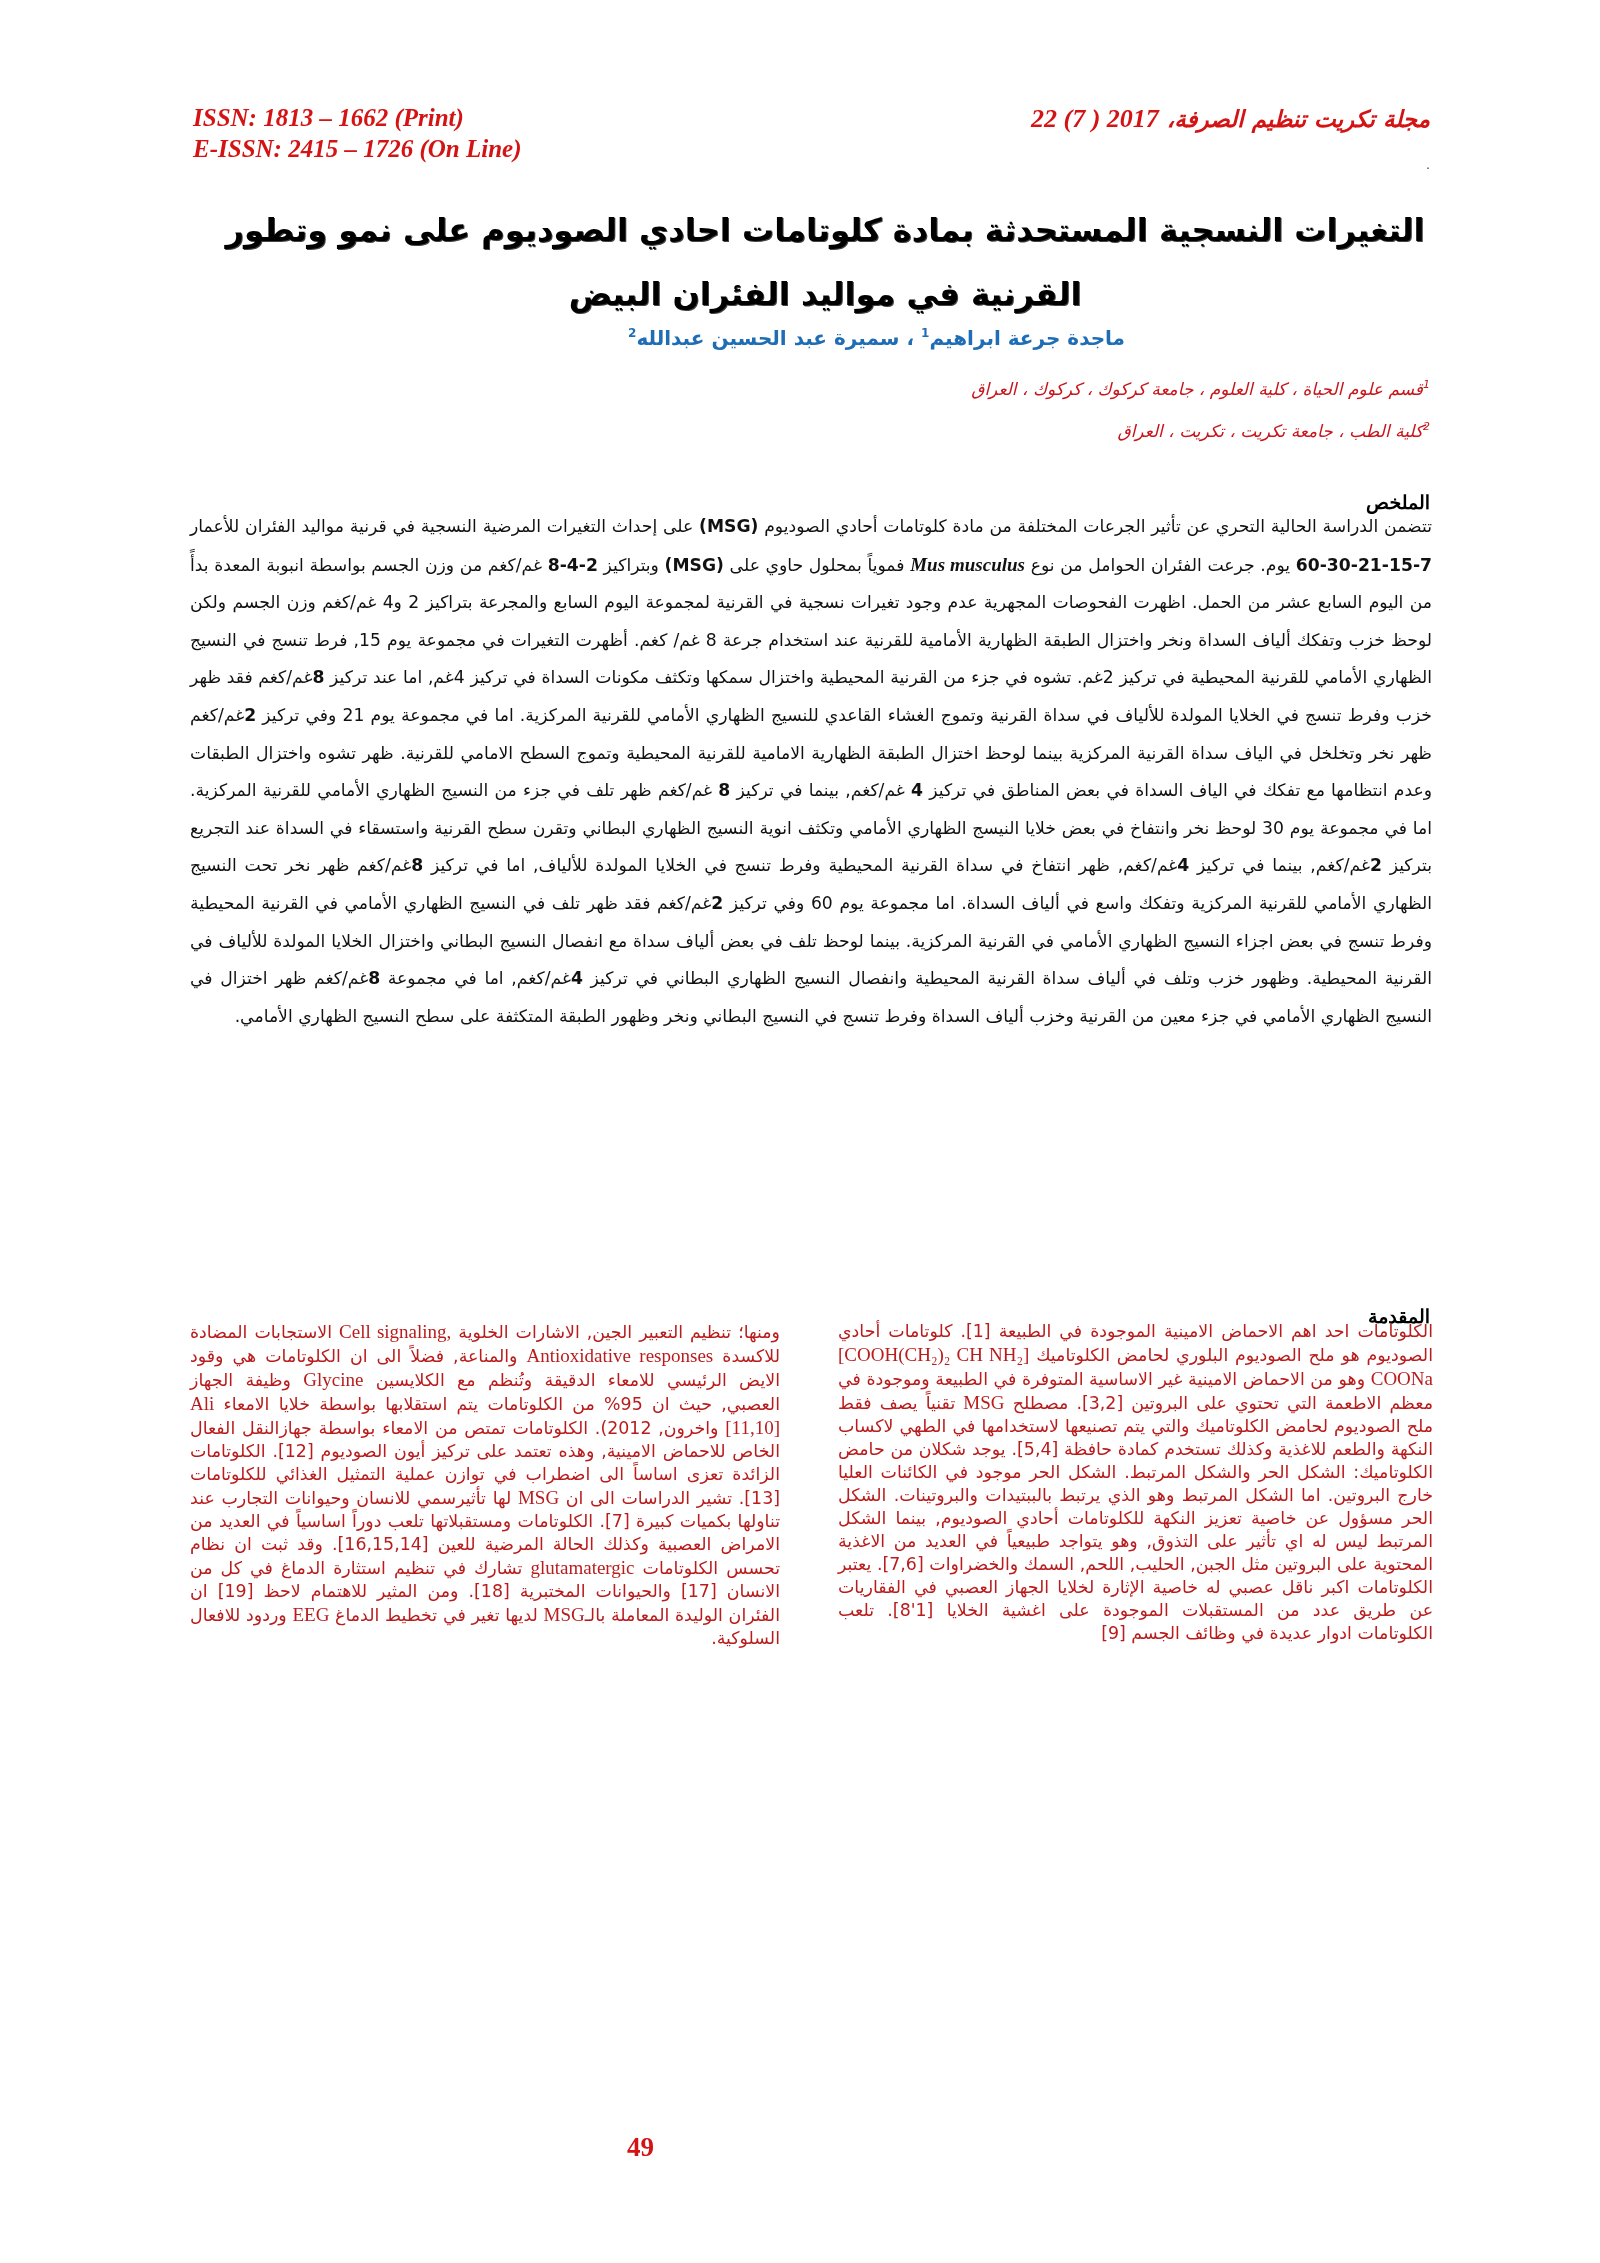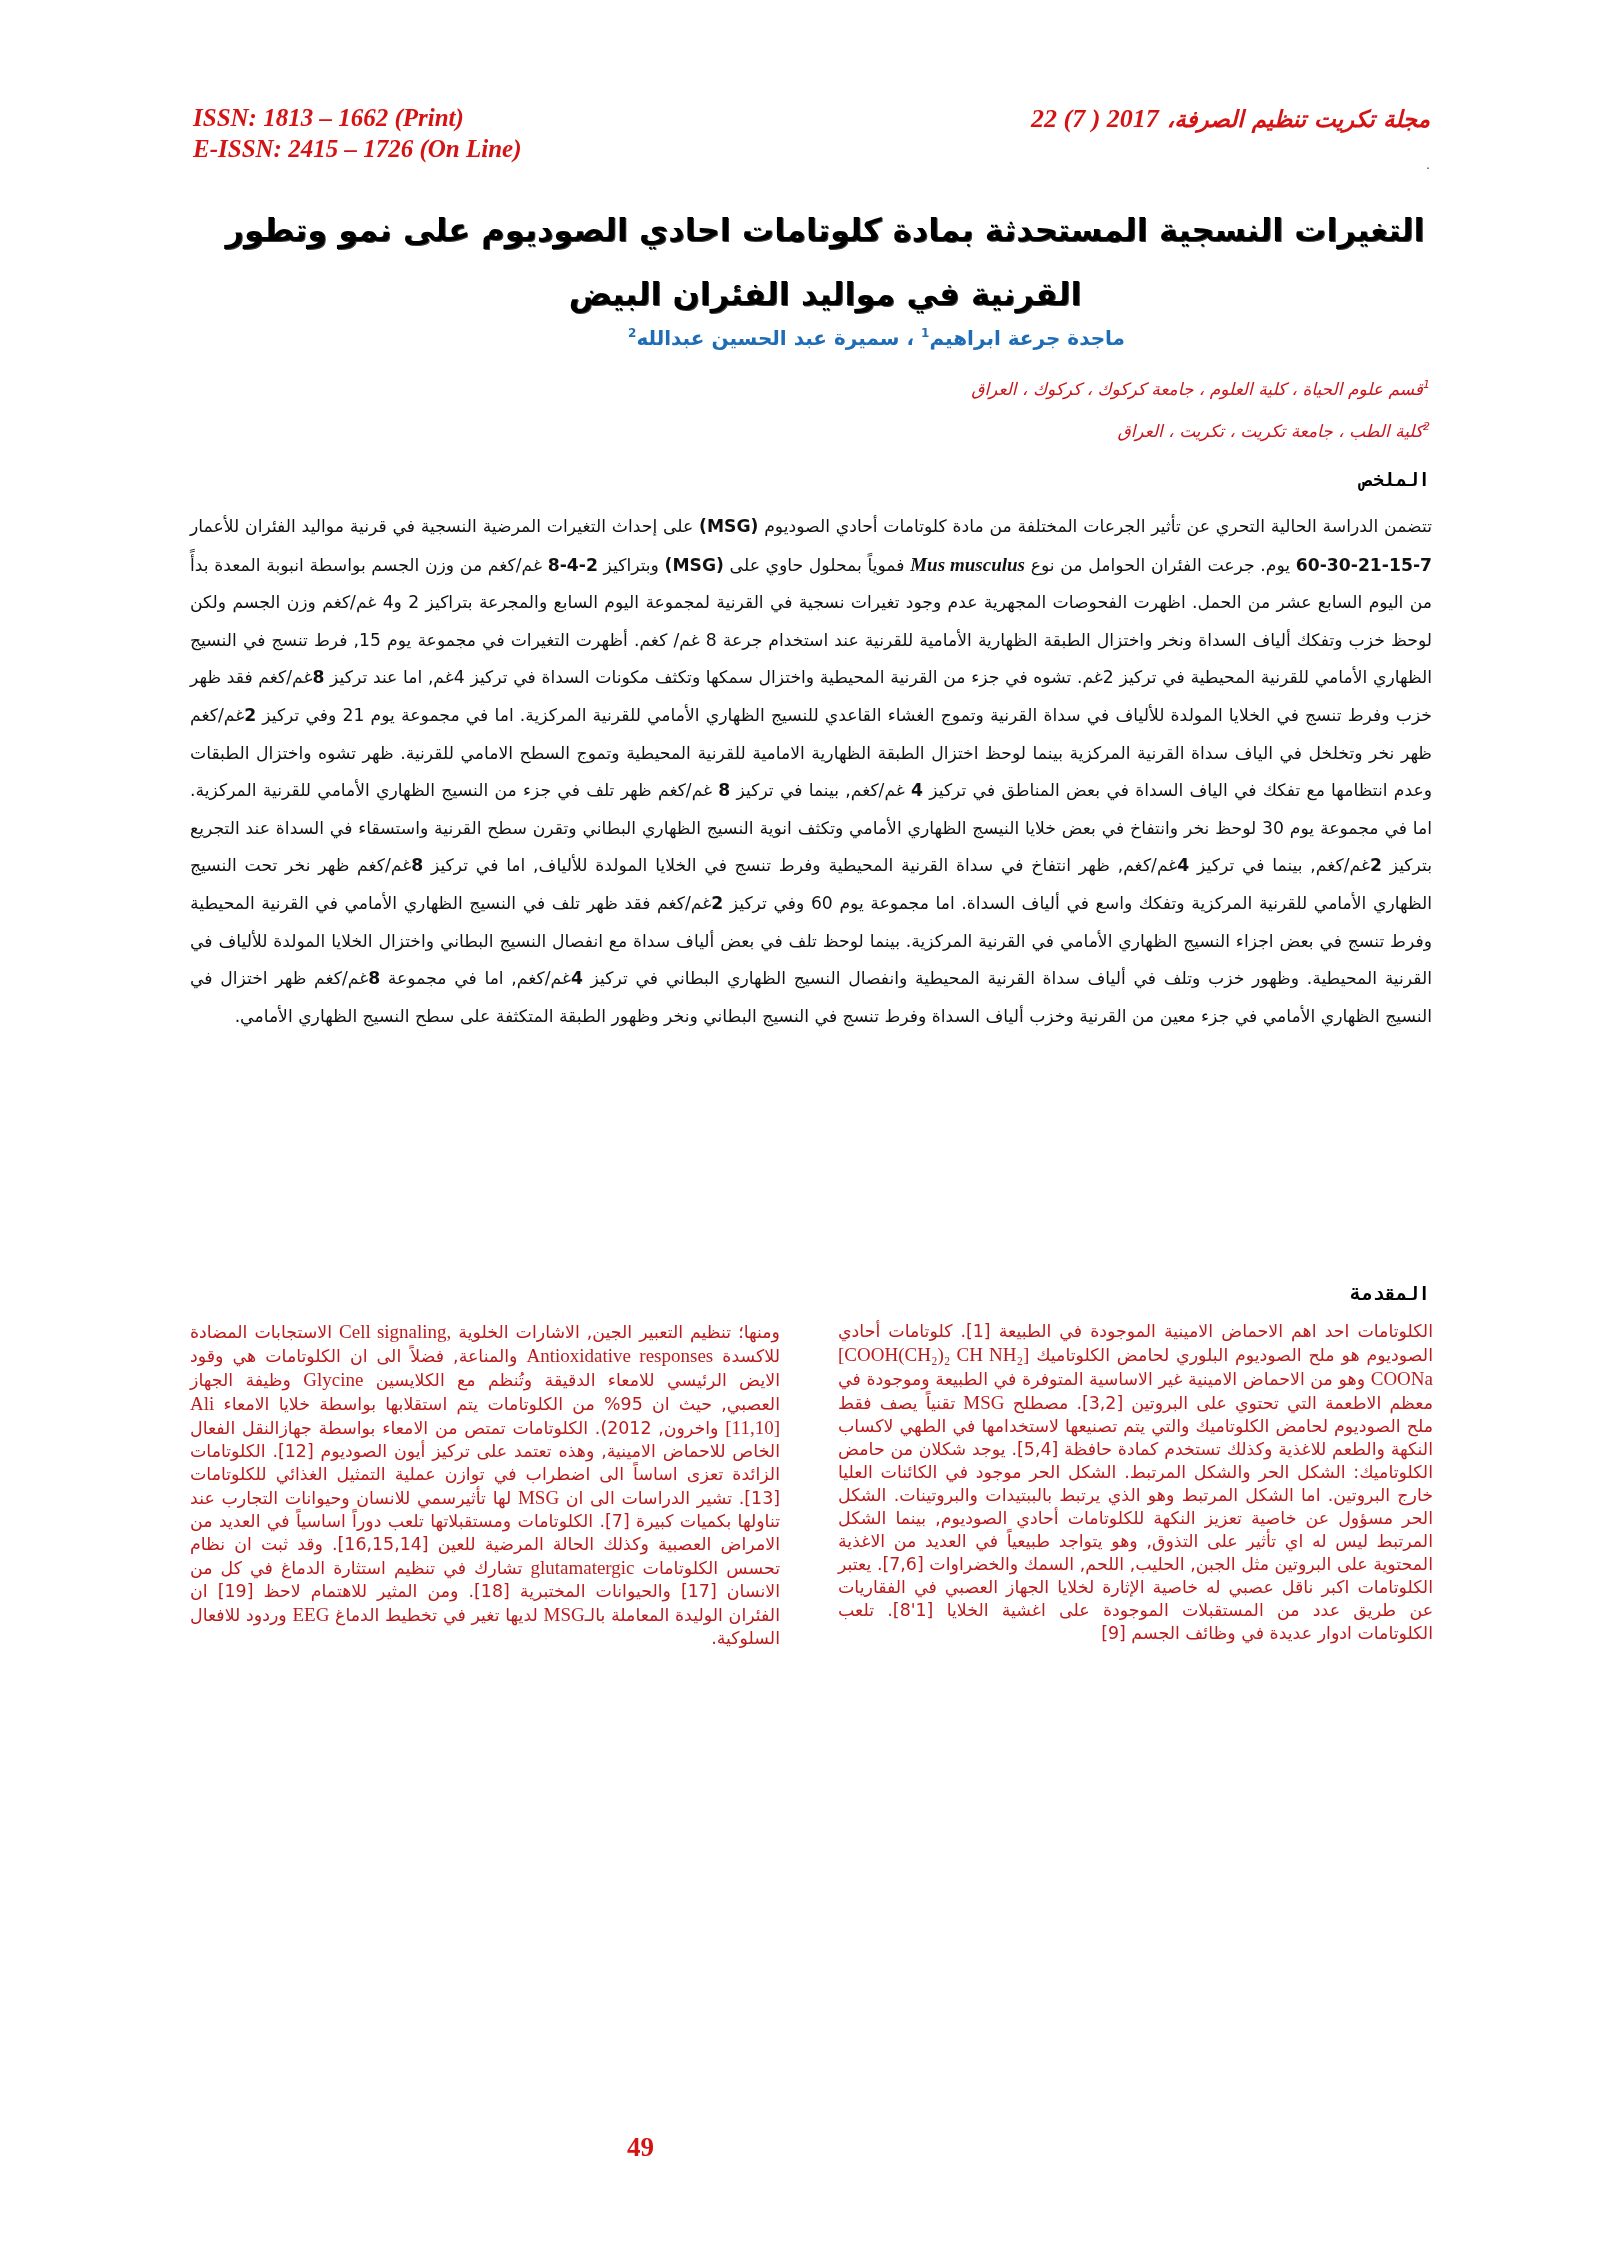--- a/index.html
+++ b/index.html
@@ -8,21 +8,21 @@
   .hdr-right { position: absolute; right: 170px; top: 104px; font-family: "DejaVu Sans", sans-serif; font-style: italic; font-weight: bold; color: #d41414; font-size: 23px; direction: rtl; white-space: nowrap; }
   .hdr-right .num { font-family: "Liberation Serif", serif; font-size: 26px; }
   .hdr-dot { position: absolute; right: 170px; top: 156px; font-size: 14px; color: #444; }
   .title { position: absolute; left: 200px; width: 1250px; top: 198px; text-align: center; direction: rtl; font-family: "DejaVu Sans", sans-serif; font-weight: bold; font-size: 32px; line-height: 64px; color: #000; text-shadow: 1px 1px 0 #444; }
   .authors { position: absolute; right: 475px; top: 326px; direction: rtl; font-family: "DejaVu Sans", sans-serif; font-weight: bold; color: #1f6db5; font-size: 20px; white-space: nowrap; }
   .authors sup { font-size: 12px; color: #1f6db5; }
   .affil { position: absolute; right: 170px; direction: rtl; font-family: "DejaVu Sans", sans-serif; font-style: italic; color: #c8151b; font-size: 17px; white-space: nowrap; }
   .affil sup { font-size: 11px; }
   .affil1 { top: 378px; }
   .affil2 { top: 420px; }
-  .sec-head { position: absolute; right: 170px; direction: rtl; font-family: Liberation Mono, monospace; font-weight: bold; font-size: 19px; color: #000; }
+  .sec-head { position: absolute; right: 170px; direction: rtl; font-family: Liberation Serif, serif; font-weight: bold; font-size: 19px; color: #000; margin-top: 23px; }
   .abstract-head { top: 468px; }
   .intro-head { top: 1282px; }
   .abstract { position: absolute; left: 190px; width: 1242px; top: 508px; direction: rtl; text-align: justify; text-align-last: right; font-family: "DejaVu Sans", sans-serif; font-size: 17.2px; line-height: 37.6px; color: #111; }
   .abstract b { font-weight: bold; }
   .abstract i { font-family: "Liberation Serif", serif; font-style: italic; font-weight: bold; font-size: 19px; }
   .col { position: absolute; direction: rtl; text-align: justify; text-align-last: right; font-family: "DejaVu Sans", sans-serif; font-size: 17.4px; line-height: 23px; color: #b91c1c; }
   .col-right { left: 838px; width: 595px; top: 1320px; }
   .col-left { left: 190px; width: 590px; top: 1320px; }
   .lat { font-family: "Liberation Serif", serif; font-size: 19px; }
   .page-num { position: absolute; left: 0; width: 1281px; top: 2132px; text-align: center; font-family: "Liberation Serif", serif; font-weight: bold; font-size: 27px; color: #d41414; }

